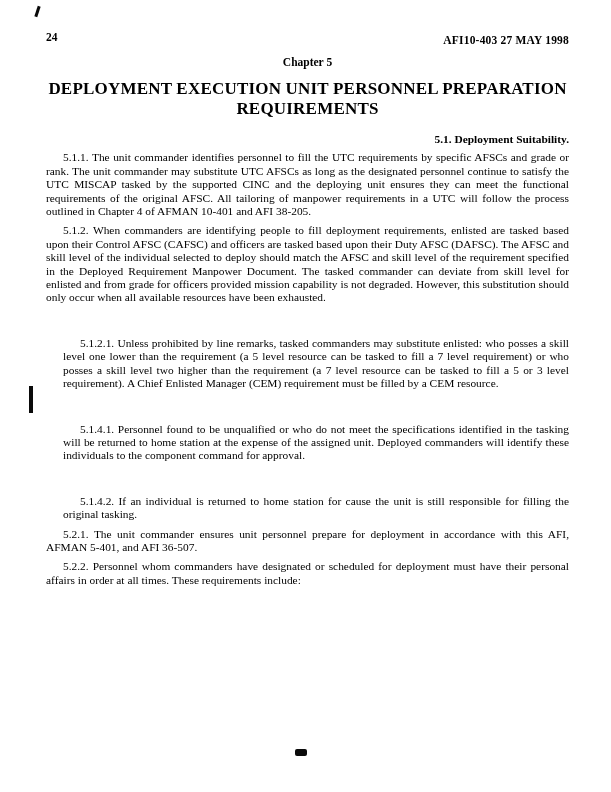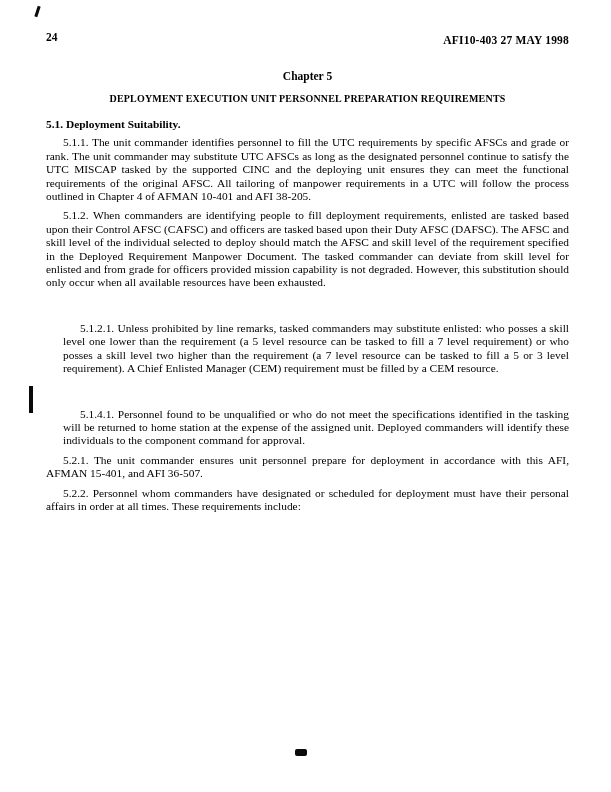--- a/index.html
+++ b/index.html
@@ -23,37 +23,37 @@
     align-items: center;
     font-size: 11.5px;
     font-weight: bold;
   }
   .hdr-pageno { margin-top: 2px; }
   .hdr-docref { margin-top: 8px; letter-spacing: .2px; }
   .chapter-label {
     text-align: center;
     font-weight: bold;
     font-size: 11.5px;
-    margin-top: 24px;
+    margin-top: 10px;
   }
   .doc-title {
     text-align: center;
     font-weight: bold;
-    font-size: 10px;
+    font-size: 17px;
     margin-top: 11px;
     letter-spacing: .2px;
   }
   .doc-body {
     margin-top: 14px;
     font-size: 11.4px;
     line-height: 13.4px;
     text-align: justify;
   }
   .para { margin: 0 0 6px 0; }
-  .para.h1 { font-weight: bold; margin-top: 11px; margin-bottom: 5px; text-align: left; }
+  .para.h1 { font-weight: bold; margin-top: 11px; margin-bottom: 5px; text-align: right; }
   .para.l2 { text-indent: 17px; }
   .para.l3 { margin-left: 17px; text-indent: 17px; margin-top: 32px; }
   .para.bullet { margin-left: 50px; text-indent: -17px; margin-top: 2px; }
   .para .n { font-weight: normal; font-style: normal; }
   .para .b { font-weight: bold; }
   .para .i { font-style: italic; }
   
   .artifact { position: absolute; background: #0a0a0a; }
   .artifact-top-tick { left: 36px; top: 6px; width: 3px; height: 11px; transform: rotate(18deg); }
   .artifact-change-bar { left: 29px; top: 386px; width: 4px; height: 27px; }
@@ -76,17 +76,18 @@
   <div class="chapter-label">Chapter 5</div>
 
   <div class="doc-title">DEPLOYMENT EXECUTION UNIT PERSONNEL PREPARATION REQUIREMENTS</div>
 
   <div class="doc-body">
       <div class="para h1"><span class="b">5.1.  Deployment Suitability.</span></div>
       <div class="para l2"><span class="n">5.1.1.  The unit commander identifies personnel to fill the UTC requirements by specific AFSCs and grade or rank.  The unit commander may substitute UTC AFSCs as long as the designated personnel continue to satisfy the UTC MISCAP tasked by the supported CINC and the deploying unit ensures they can meet the functional requirements of the original AFSC.  All tailoring of manpower requirements in a UTC will follow the process outlined in Chapter 4 of AFMAN 10-401 and AFI 38-205.</span></div>
       <div class="para l2"><span class="n">5.1.2.  When commanders are identifying people to fill deployment requirements, enlisted are tasked based upon their Control AFSC (CAFSC) and officers are tasked based upon their Duty AFSC (DAFSC).  The AFSC and skill level of the individual selected to deploy should match the AFSC and skill level of the requirement specified in the Deployed Requirement Manpower Document.  The tasked commander can deviate from skill level for enlisted and from grade for officers provided mission capability is not degraded.  However, this substitution should only occur when all available resources have been exhausted.</span></div>
       <div class="para l3"><span class="n">5.1.2.1.  Unless prohibited by line remarks, tasked commanders may substitute enlisted: who posses a skill level one lower than the requirement (a 5 level resource can be tasked to fill a 7 level requirement) or who posses a skill level two higher than the requirement (a 7 level resource can be tasked to fill a 5 or 3 level requirement).  A Chief Enlisted Manager (CEM) requirement must be filled by a CEM resource.</span></div>
       <div class="para l3"><span class="n">5.1.4.1.  Personnel found to be unqualified or who do not meet the specifications identified in the tasking will be returned to home station at the expense of the assigned unit.  Deployed commanders will identify these individuals to the component command for approval.</span></div>
-      <div class="para l2"><span class="n">5.2.1.  The unit commander ensures  unit personnel prepare for deployment in accordance with this AFI, AFMAN 15-401, and AFI 36-507.</span></div>
+      <div class="para l3"><span class="n">5.1.4.2.  If an individual is returned to home station for cause the unit is still responsible for filling the original tasking.</span></div>
+      <div class="para l2"><span class="n">5.2.1.  The unit commander ensures  unit personnel prepare for deployment in accordance with this AFI, AFMAN 5-401, and AFI 36-507.</span></div>
       <div class="para l2"><span class="n">5.2.2.  Personnel whom commanders have designated or scheduled for deployment must have their personal affairs in order at all times.  These requirements include:</span></div>
     </div>
 
 </div>
 
 </body></html>

